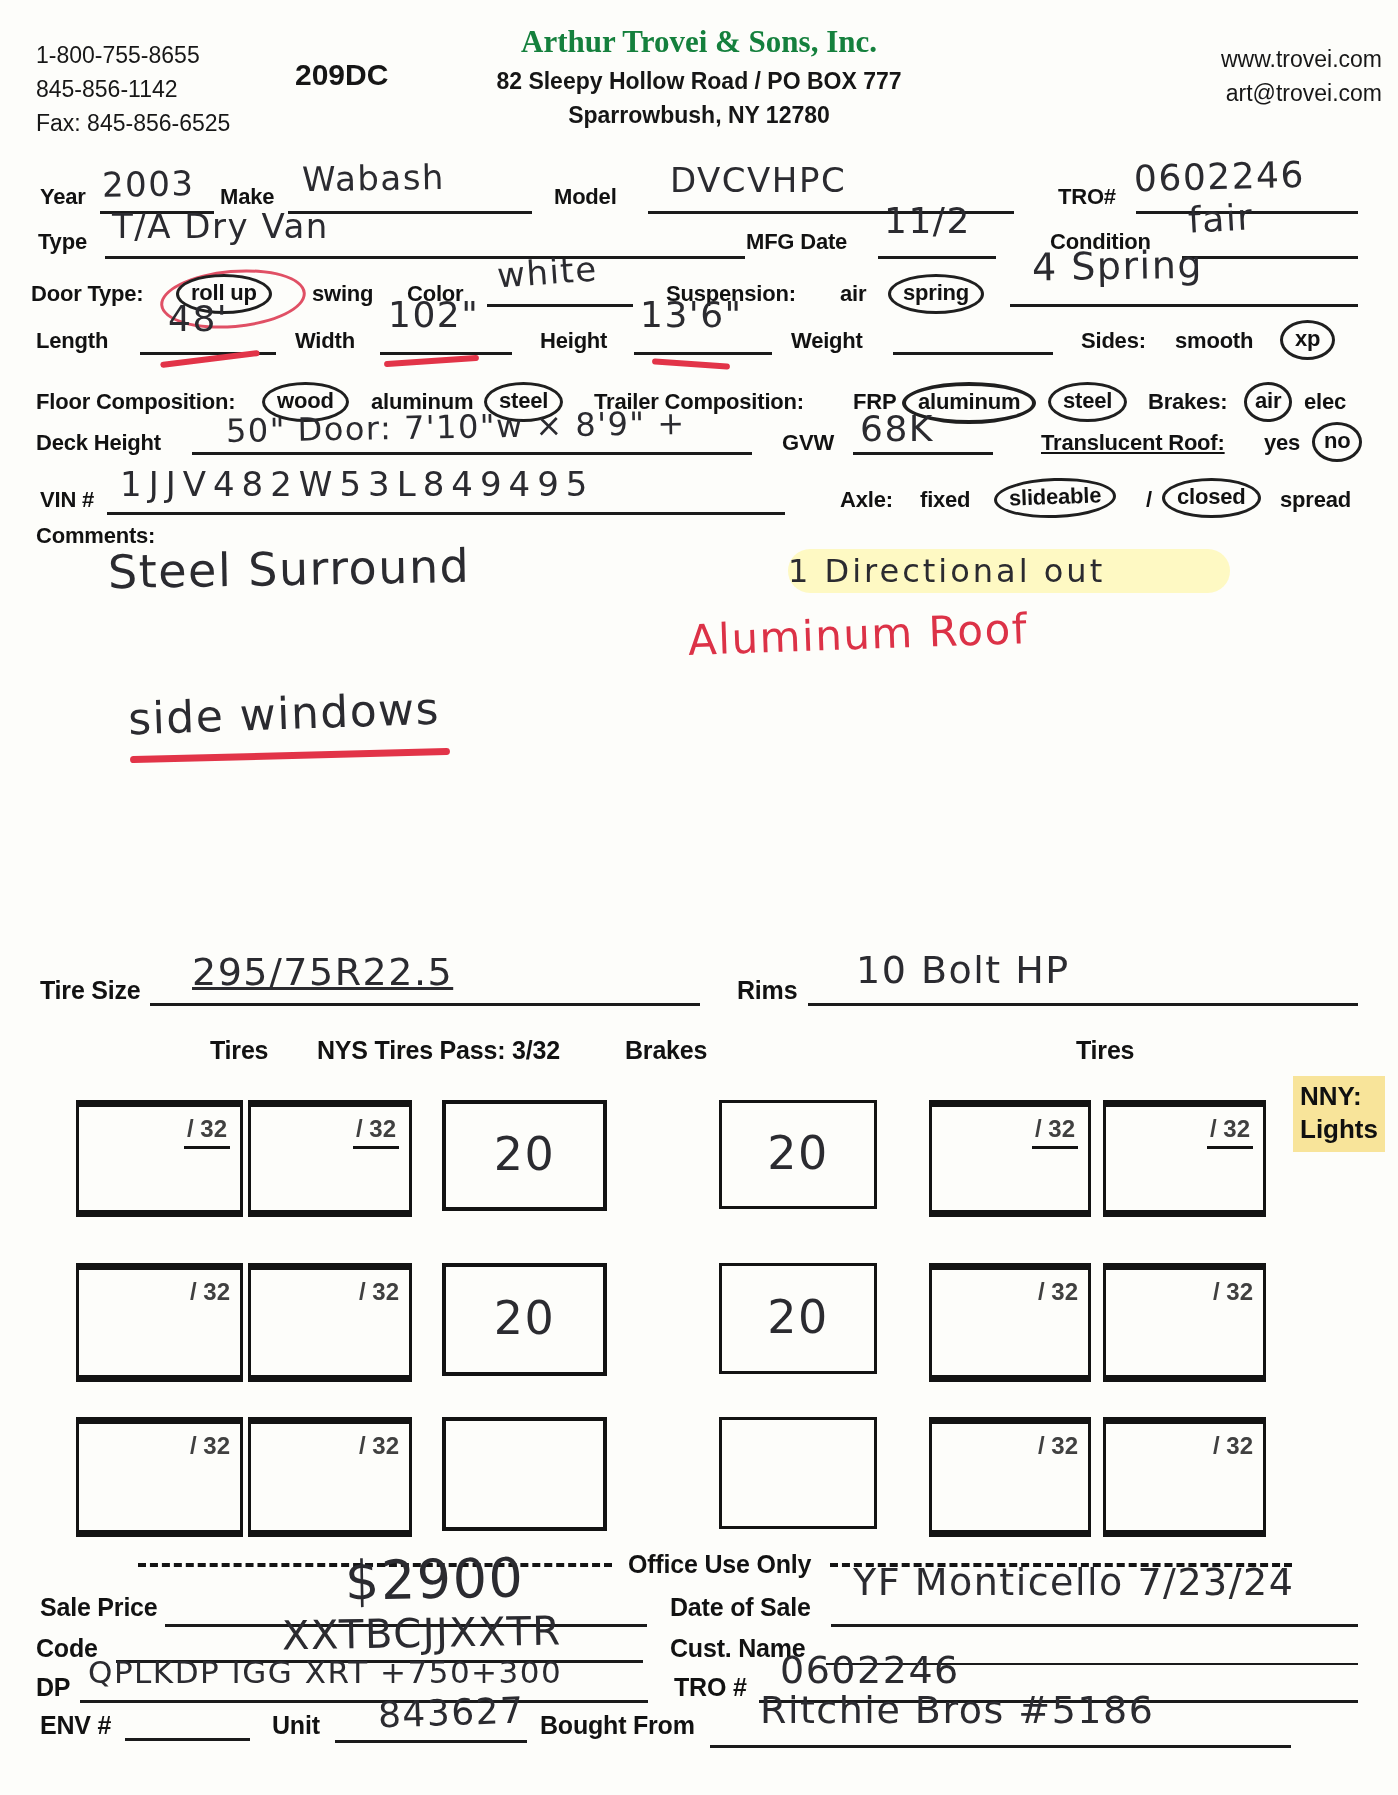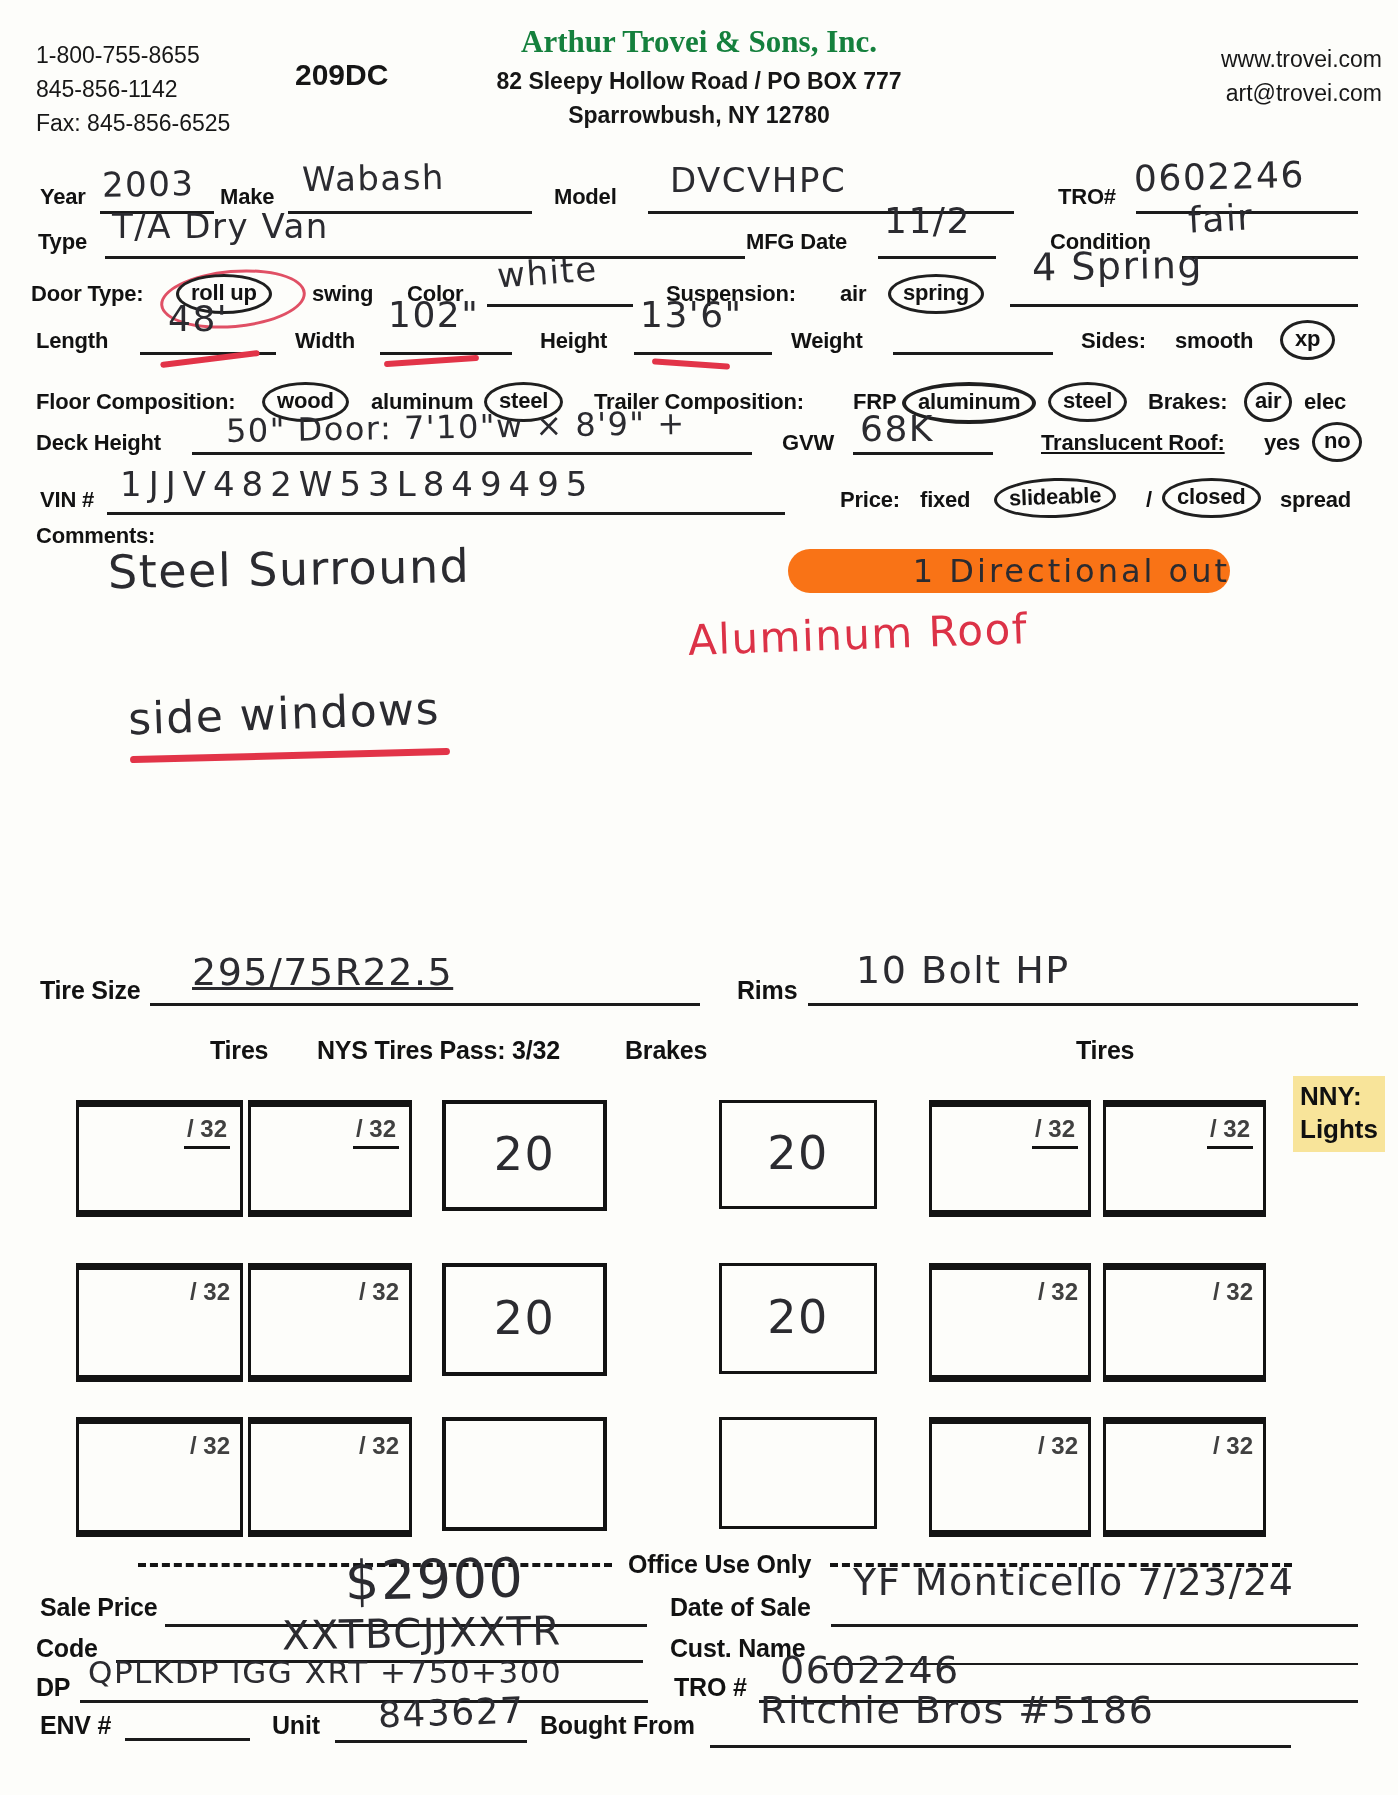--- a/index.html
+++ b/index.html
@@ -5,21 +5,21 @@
   html,body{margin:0;padding:0;background:#b9b9b9;}
   .page{position:relative;width:1398px;height:1795px;background:#fdfdfa;
         font-family:"Liberation Sans",sans-serif;color:#161616;overflow:hidden;margin:0 auto;}
   .a{position:absolute;}
   .pr{font-size:23px;color:#171717;white-space:nowrap;}
   .lbl{font-weight:700;font-size:22px;white-space:nowrap;color:#121212;letter-spacing:-0.2px;}
   .big{font-size:25px;}
   .hw{font-family:"DejaVu Sans",sans-serif;color:#2b2b30;white-space:nowrap;letter-spacing:1.5px;}
   .ul{border-top:3px solid #1b1b1b;height:0;}
   .circ{border:3px solid #1f1f1f;border-radius:50%;padding:3px 12px 5px;display:inline-block;background:transparent;}
-  .pill{background:#f97316;border-radius:22px;text-align:right;}
+  .pill{background:#fef9c3;border-radius:22px;text-align:left;}
   .redtxt{color:#DC3247;}
   .redln{background:#E23448;border-radius:4px;}
   .redellipse{border:3px solid #E05065;border-radius:50%;background:transparent;}
   .box{border:3px solid #131313;}
   .box.hv{border-top-width:7px;border-bottom-width:7px;}
   .box.md{border-width:4px;}
   .t32{position:absolute;top:8px;right:10px;font-weight:700;font-size:24px;color:#404040;}
   .t32.u{border-bottom:3px solid #131313;padding:0 3px 3px;}
   .val20{position:absolute;left:0;right:0;top:50%;transform:translateY(-54%);text-align:center;font-size:46px;}
   .dash{border-top:4px dashed #141414;height:0;}
@@ -114,21 +114,21 @@
   <div class="a lbl" style="left:782px;top:430px;">GVW</div>
   <div class="a hw" style="left:860px;top:408px;font-size:36px;">68K</div>
   <div class="a ul" style="left:853px;top:452px;width:140px;"></div>
   <div class="a lbl" style="left:1041px;top:430px;text-decoration:underline;">Translucent Roof:</div>
   <div class="a lbl" style="left:1264px;top:430px;">yes</div>
   <div class="a circ lbl" style="left:1312px;top:422px;padding:3px 9px 5px;">no</div>
 
   <div class="a lbl" style="left:40px;top:487px;">VIN #</div>
   <div class="a hw" style="left:120px;top:464px;font-size:34px;letter-spacing:7px;">1JJV482W53L849495</div>
   <div class="a ul" style="left:107px;top:512px;width:678px;"></div>
-  <div class="a lbl" style="left:840px;top:487px;">Price:</div>
+  <div class="a lbl" style="left:840px;top:487px;">Axle:</div>
   <div class="a lbl" style="left:920px;top:487px;">fixed</div>
   <div class="a circ lbl" style="left:994px;top:478px;transform:rotate(-2deg);">slideable</div>
   <div class="a lbl" style="left:1146px;top:487px;">/</div>
   <div class="a circ lbl" style="left:1162px;top:478px;">closed</div>
   <div class="a lbl" style="left:1280px;top:487px;">spread</div>
 
   <div class="a lbl" style="left:36px;top:523px;">Comments:</div>
   <div class="a hw" style="left:108px;top:542px;font-size:46px;transform:rotate(-1deg);">Steel Surround</div>
   <div class="a pill" style="left:788px;top:549px;width:442px;height:44px;">
     <span class="hw" style="font-size:32px;line-height:44px;letter-spacing:3px;">1 Directional out</span>

